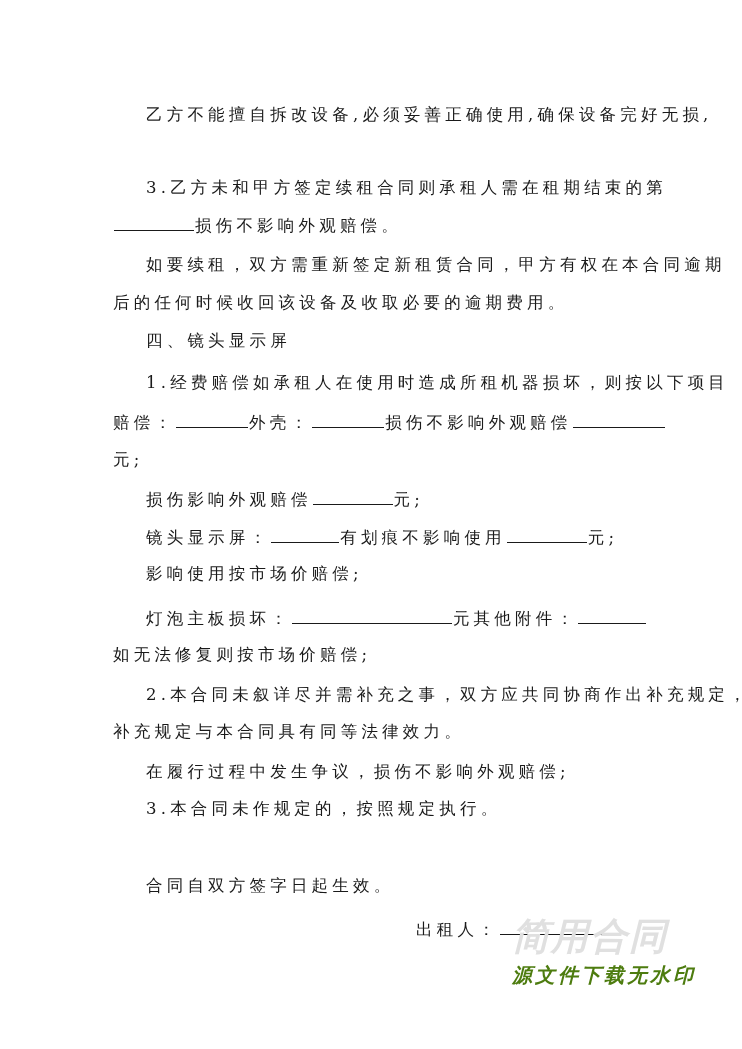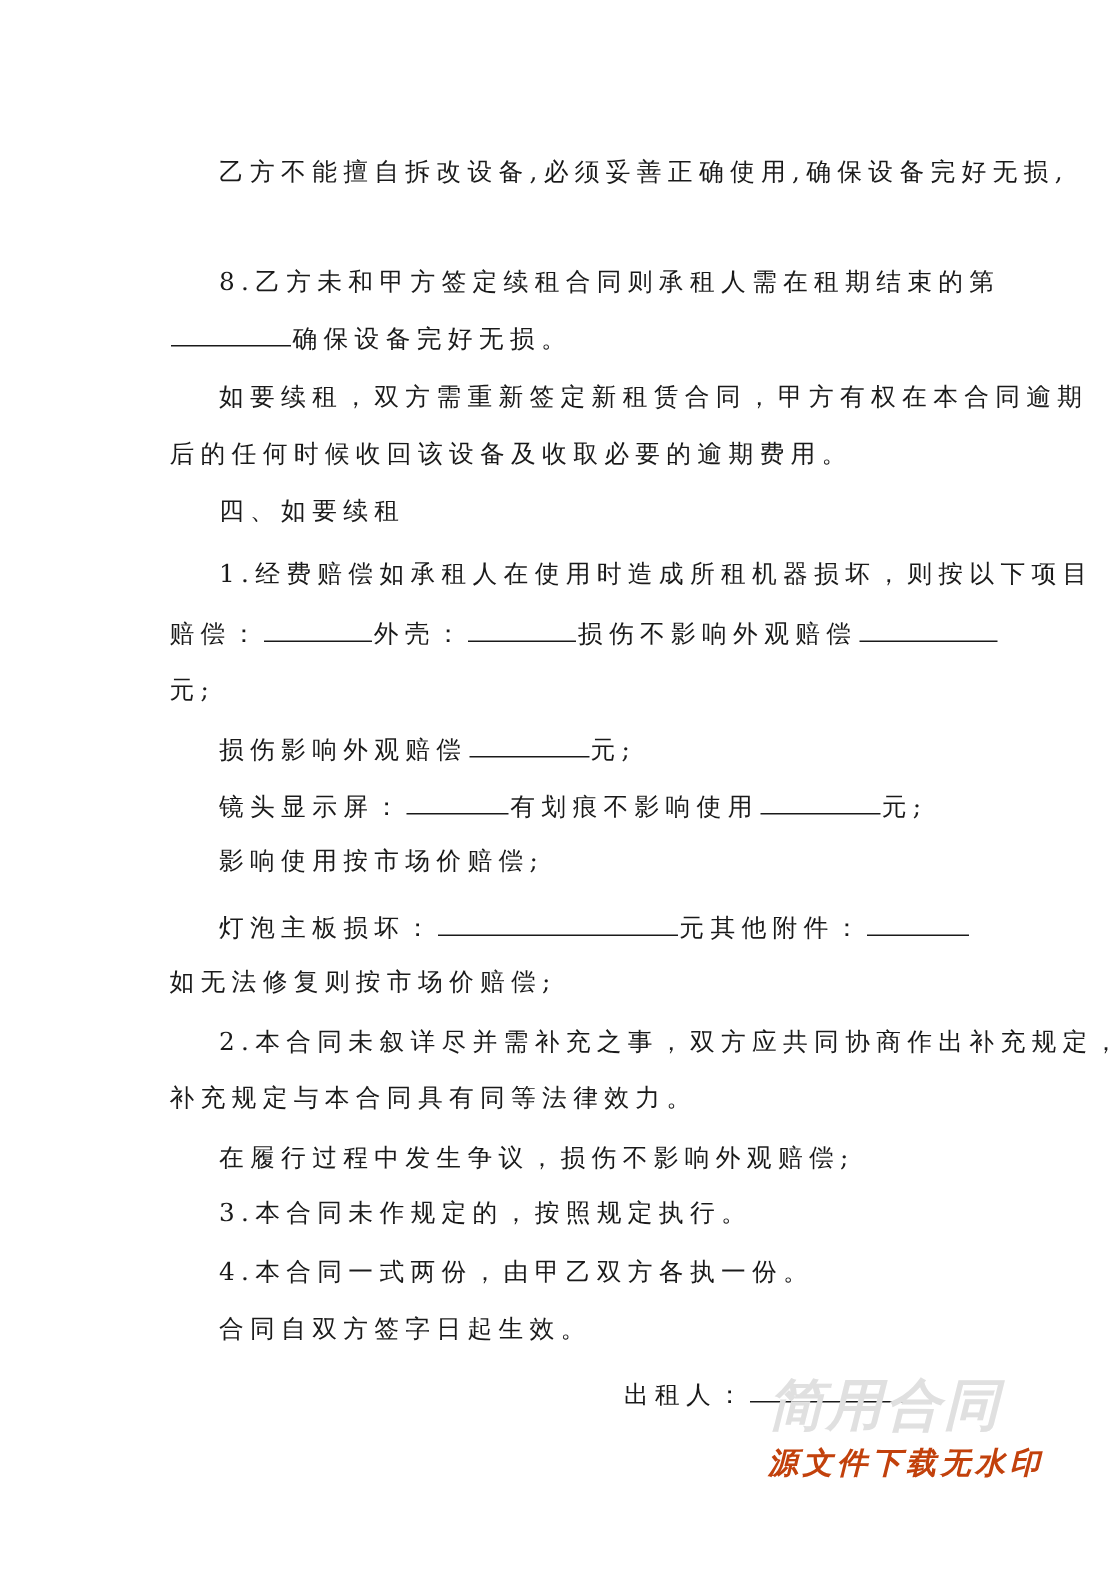--- a/index.html
+++ b/index.html
@@ -4,38 +4,38 @@
 <style>
   html, body { margin: 0; padding: 0; background: #ffffff; }
   body { width: 742px; height: 1049px; position: relative; overflow: hidden;
          font-family: "DejaVu Serif", "Liberation Serif", serif; color: #1a1a1a; }
   .page { position: absolute; left: 0; top: 0; width: 742px; height: 1049px; background: #fff; }
   .line { position: absolute; left: 113px; font-size: 16.5px; letter-spacing: 4.2px; white-space: nowrap; line-height: 20px; }
   .indent { left: 146px; }
   .blank { display: inline-block; border-bottom: 1px solid #1a1a1a; height: 16px; vertical-align: baseline; margin: 0 1px; }
   .wm { position: absolute; color: #dcdcdc; font-family: "DejaVu Sans", "Liberation Sans", sans-serif; font-weight: bold; font-style: italic; white-space: nowrap; }
   .wm1 { left: 512px; top: 912px; font-size: 37px; letter-spacing: 2px; color: #e0e0e0; }
-  .wm2 { left: 512px; top: 962px; font-size: 20px; letter-spacing: 3px; color: #c2410c; }
+  .wm2 { left: 512px; top: 962px; font-size: 20px; letter-spacing: 3px; color: #4d7c0f; }
 </style>
 </head>
 <body>
 
 <div class="page">
 
   <div class="line indent" style="top:105px">乙方不能擅自拆改设备,必须妥善正确使用,确保设备完好无损,</div>
 
-  <div class="line indent" style="top:178px">8.乙方未和甲方签定续租合同则承租人需在租期结束的第</div>
+  <div class="line indent" style="top:178px">3.乙方未和甲方签定续租合同则承租人需在租期结束的第</div>
   <div class="line" style="top:214px">
-    <span class="blank" style="width:80px"></span><span>确保设备完好无损。</span>
+    <span class="blank" style="width:80px"></span><span>损伤不影响外观赔偿。</span>
   </div>
 
   <div class="line" style="top:293px">后的任何时候收回该设备及收取必要的逾期费用。</div>
   <div class="line indent" style="top:255px">如要续租，双方需重新签定新租赁合同，甲方有权在本合同逾期</div>
 
-  <div class="line indent" style="top:331px">四、如要续租</div>
+  <div class="line indent" style="top:331px">四、镜头显示屏</div>
 
   <div class="line indent" style="top:373px">1.经费赔偿如承租人在使用时造成所租机器损坏，则按以下项目</div>
   <div class="line" style="top:411px">
     <span>赔偿：</span><span class="blank" style="width:72px"></span><span>外壳：</span><span class="blank" style="width:72px"></span><span>损伤不影响外观赔偿</span><span class="blank" style="width:92px"></span>
   </div>
   <div class="line" style="top:450px">元;</div>
 
   <div class="line indent" style="top:488px">
     <span>损伤影响外观赔偿</span><span class="blank" style="width:80px"></span><span>元;</span>
   </div>
@@ -50,21 +50,20 @@
     <span>灯泡主板损坏：</span><span class="blank" style="width:160px"></span><span>元其他附件：</span><span class="blank" style="width:68px"></span>
   </div>
 
   <div class="line" style="top:645px">如无法修复则按市场价赔偿;</div>
 
   <div class="line indent" style="top:685px">2.本合同未叙详尽并需补充之事，双方应共同协商作出补充规定，</div>
   <div class="line" style="top:722px">补充规定与本合同具有同等法律效力。</div>
 
   <div class="line indent" style="top:762px">在履行过程中发生争议，损伤不影响外观赔偿;</div>
   <div class="line indent" style="top:799px">3.本合同未作规定的，按照规定执行。</div>
-  <div class="line indent" style="top:838px">4.本合同一式两份，由甲乙双方各执一份。</div>
   <div class="line indent" style="top:876px">合同自双方签字日起生效。</div>
 
 
   <div class="line" style="top:918px; left:416px">
     <span>出租人：</span><span class="blank" style="width:118px"></span>
   </div>
 
   <div class="wm wm1">简用合同</div>
   <div class="wm wm2">源文件下载无水印</div>
 </div>

